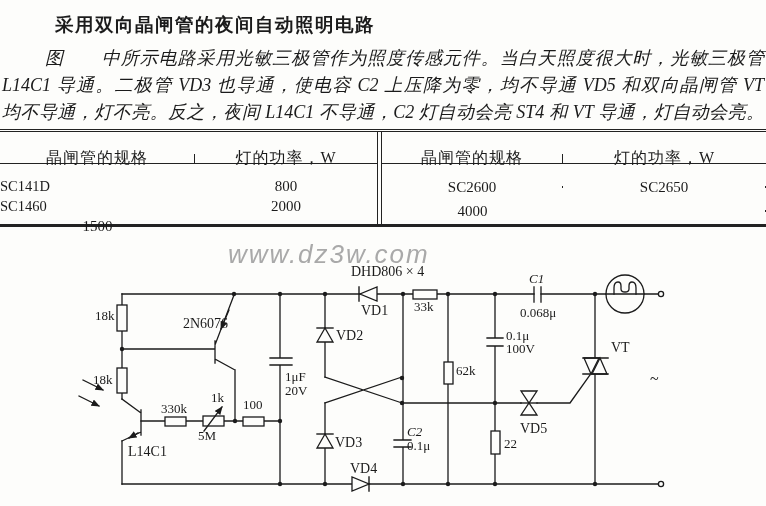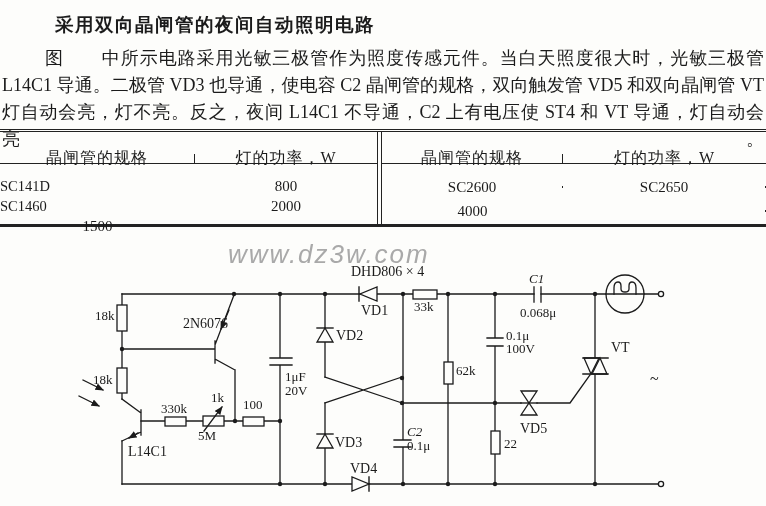--- a/index.html
+++ b/index.html
@@ -1,19 +1,19 @@
 <!DOCTYPE html>
 <html><head>
 <meta charset="utf-8">
 <style>
   html,body{margin:0;padding:0;}
   body{width:766px;height:506px;background:#fdfdfb;color:#1b1b1b;
        font-family:"Liberation Serif","DejaVu Serif",serif;position:relative;overflow:hidden;}
   .page-title{position:absolute;left:55px;top:12px;font-size:18.5px;font-weight:bold;letter-spacing:1.5px;white-space:nowrap;}
-  .para{position:absolute;left:2px;top:45px;width:762px;font-size:18px;line-height:27px;}
+  .para{position:absolute;left:2px;top:45px;width:762px;font-size:18px;line-height:27px;font-style:italic;}
   .para .pline{text-align:justify;text-align-last:justify;white-space:normal;}
   .para .pline.indent{padding-left:43px;}
   
   .spec-table{position:absolute;left:0;top:129px;width:766px;box-sizing:border-box;
       border-top:3px double #222;border-bottom:3px solid #222;display:flex;font-size:15px;}
   .half{display:grid;}
   .half-left{width:377px;grid-template-columns:195px 1fr;grid-template-rows:32px 20px 20px 20px;}
   .half-right{flex:1;grid-template-columns:181px 1fr;grid-template-rows:32px 24px 24px 12px;}
   .vdouble{width:3px;border-left:1px solid #222;border-right:1px solid #222;}
   .cell{display:flex;align-items:center;justify-content:center;margin-top:22px;}
@@ -28,22 +28,22 @@
       font-size:26px;fill:#a9a9a9;letter-spacing:2px;}
   svg text.ac{font-size:16px;}
 </style>
 </head>
 <body>
 
 <div class="page-title">采用双向晶闸管的夜间自动照明电路</div>
 
 <div class="para">
   <div class="pline indent">图　　中所示电路采用光敏三极管作为照度传感元件。当白天照度很大时，光敏三极管</div>
-  <div class="pline">L14C1 导通。二极管 VD3 也导通，使电容 C2 晶闸管的规格，双向触发管 VD5 和双向晶闸管 VT</div>
-  <div class="pline">灯自动会亮，灯不亮。反之，夜间 L14C1 不导通，C2 上有电压使 ST4 和 VT 导通，灯自动会亮。</div>
+  <div class="pline">L14C1 导通。二极管 VD3 也导通，使电容 C2 上压降为零，均不导通 VD5 和双向晶闸管 VT</div>
+  <div class="pline">均不导通，灯不亮。反之，夜间 L14C1 不导通，C2 灯自动会亮 ST4 和 VT 导通，灯自动会亮。</div>
 </div>
 
 <div class="spec-table">
   <div class="half half-left">
     <div class="cell head c1">晶闸管的规格</div>
     <div class="cell head">灯的功率，W</div>
     <div class="cell c1 name-left">SC141D</div>
     <div class="cell num">800</div>
     <div class="cell c1 name-left">SC1460</div>
     <div class="cell num">2000</div>

